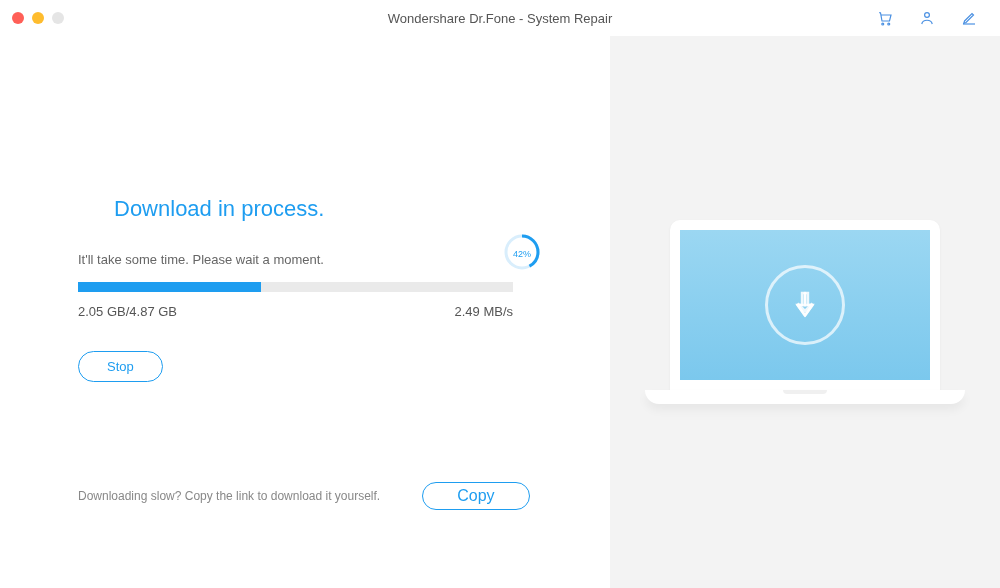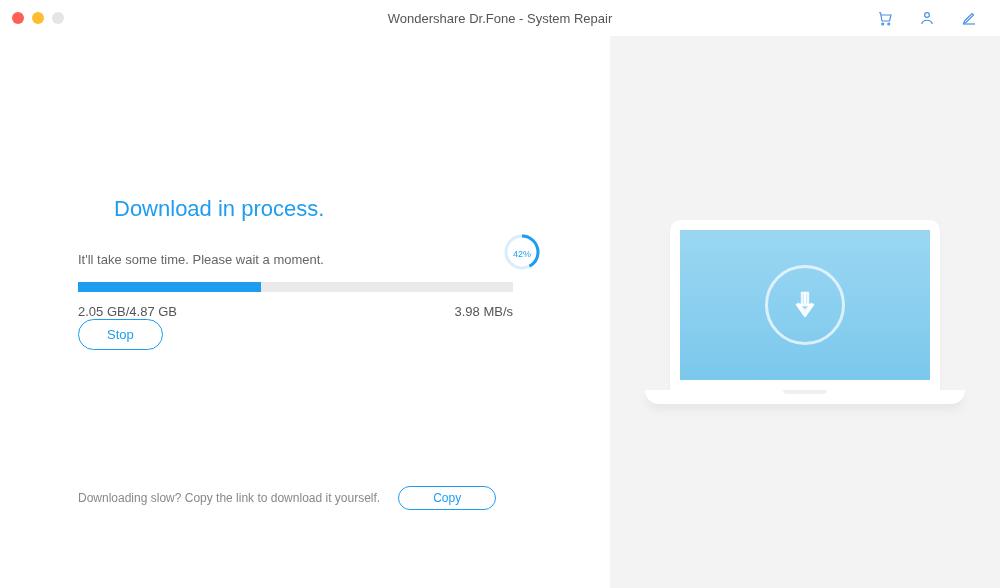--- a/index.html
+++ b/index.html
@@ -97,53 +97,54 @@
       height: 100%;
       background: #1e9df0;
       width: 42%;
     }
     .pstats {
       display: flex;
       justify-content: space-between;
       width: 435px;
       font-size: 13px;
       color: #555;
+      margin-bottom: 32px;
     }
     
     .btn {
       border: 1px solid #1e9df0;
       color: #1e9df0;
       background: #fff;
       border-radius: 18px;
       padding: 7px 28px;
       font-size: 13px;
       cursor: pointer;
       text-align: center;
     }
     
     .footer-row {
       position: absolute;
       bottom: 78px;
       left: 78px;
       display: flex;
       align-items: center;
-      gap: 18px;
+      gap: 42px;
       justify-content: flex-end;
     }
     .footer-text {
       font-size: 12px;
       color: #888;
     }
     .btn-copy {
       border: 1px solid #1e9df0;
       color: #1e9df0;
       background: #fff;
       border-radius: 14px;
       padding: 4px 34px;
-      font-size: 12px;
+      font-size: 16px;
       cursor: pointer;
     }
     
     
     .laptop {
       width: 320px;
     }
     .laptop-screen {
       width: 270px;
       height: 170px;
@@ -234,21 +235,21 @@
           <circle cx="20" cy="20" r="16" fill="none" stroke="#1e9df0" stroke-width="3" stroke-dasharray="100.5" stroke-dashoffset="58.3" transform="rotate(-90 20 20)"></circle>
         </svg>
         <span class="circle-txt">42%</span>
       </div>
       
       <div class="pbar">
         <div class="pbar-fill"></div>
       </div>
       <div class="pstats">
         <span>2.05 GB/4.87 GB</span>
-        <span>3.98 MB/s</span>
+        <span>2.49 MB/s</span>
       </div>
       
       <button class="btn">Stop</button>
     </div>
 
     <div class="footer-row">
       <span class="footer-text">Downloading slow? Copy the link to download it yourself.</span>
       <button class="btn-copy">Copy</button>
     </div>
   </div>

